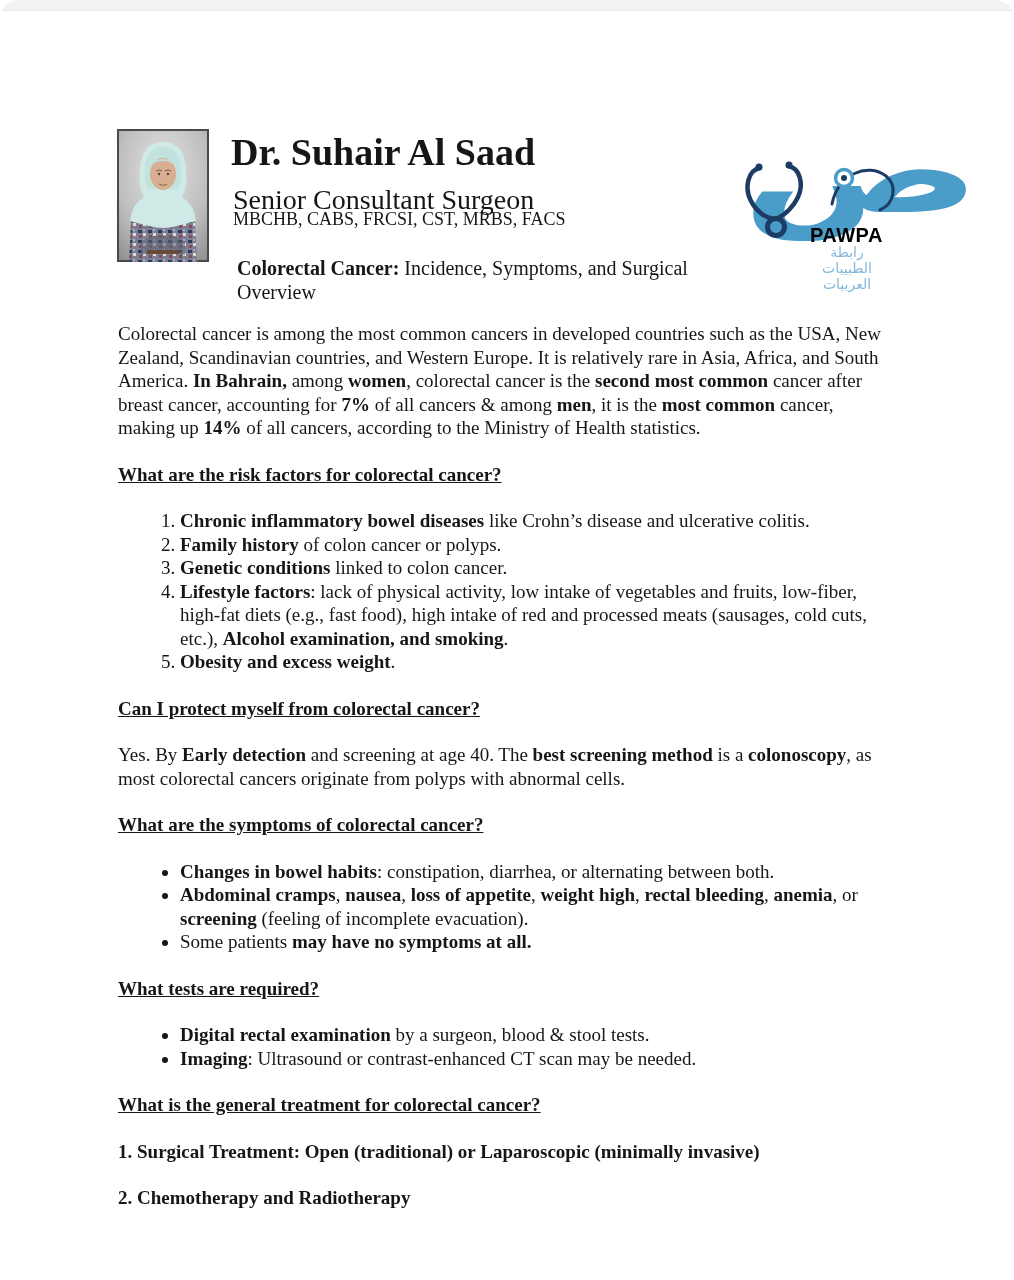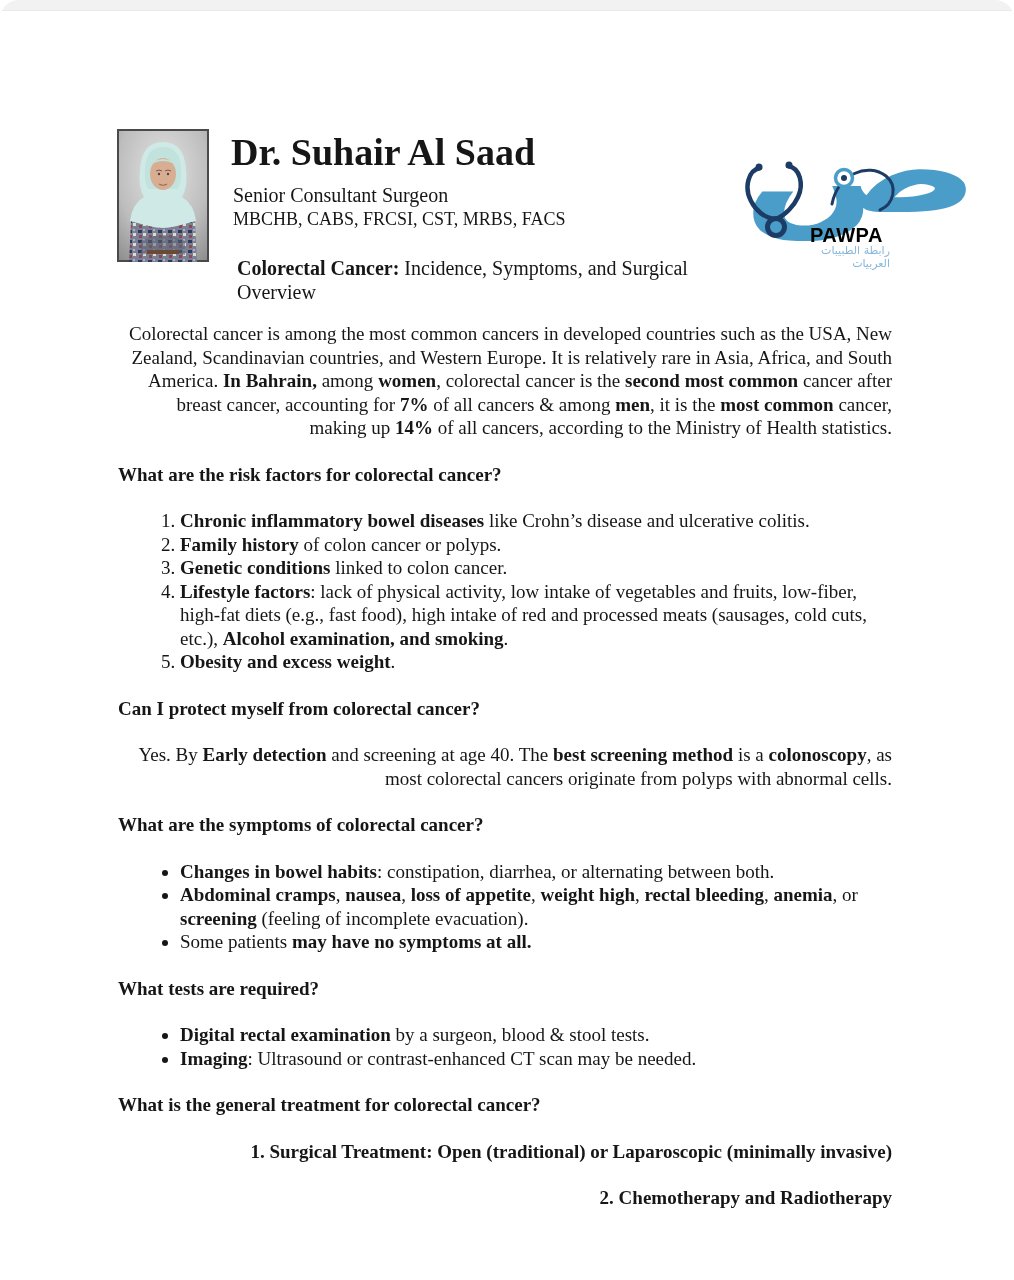--- a/index.html
+++ b/index.html
@@ -5,47 +5,47 @@
   html,body{margin:0;padding:0;background:#ffffff;}
   .page{
     position:relative;width:1014px;height:1280px;background:#ffffff;overflow:hidden;
     font-family:"Liberation Serif","DejaVu Serif",serif;color:#161616;border-radius:19px;
   }
   .top-strip{position:absolute;top:0;left:0;width:1014px;height:10px;background:#f2f2f2;border-bottom:1px solid #e9e9e9;}
 
   
   .photo{position:absolute;left:117px;top:129px;width:92px;height:133px;}
   .doctor-name{position:absolute;left:231px;top:130px;font-size:38px;font-weight:bold;white-space:nowrap;margin:0;}
-  .doctor-title{position:absolute;left:233px;top:184px;font-size:20px;white-space:nowrap;}
+  .doctor-title{position:absolute;left:233px;top:184px;font-size:28px;white-space:nowrap;}
   .doctor-creds{position:absolute;left:233px;top:209px;font-size:18px;white-space:nowrap;}
   .doc-title{position:absolute;left:237px;top:257px;width:472px;font-size:20px;line-height:23.5px;}
 
   
   .logo{position:absolute;left:738px;top:148px;width:160px;height:128px;}
   .sad-glyph{
     position:absolute;left:4px;top:-36px;line-height:118px;font-size:118px;
     font-family:"DejaVu Sans",sans-serif;color:#4a9dc9;font-weight:bold;
     transform:scaleX(1.5);transform-origin:left center;
   }
   .steth{position:absolute;left:0;top:10px;}
   .orbit{position:absolute;right:0;top:12px;}
   .logo-acronym{
     position:absolute;left:72px;top:76px;font-family:"Liberation Sans","DejaVu Sans",sans-serif;
     font-weight:bold;font-size:20px;letter-spacing:0.5px;color:#000000;
   }
   .logo-arabic{
-    position:absolute;left:66px;top:96px;width:86px;
-    font-family:"DejaVu Sans",sans-serif;font-size:11px;color:#85b8da;direction:rtl;
+    position:absolute;left:66px;top:96px;width:86px;text-align:center;
+    font-family:"DejaVu Sans",sans-serif;font-size:14px;color:#85b8da;direction:rtl;
   }
 
   
   .article{position:absolute;left:118px;top:322px;width:774px;font-size:19px;line-height:23.5px;}
-  .article p{margin:23px 0;text-align:right;}
+  .article p{margin:23px 0;}
   .article p.first{margin-top:0;}
-  .article h2{font-size:19px;font-weight:bold;margin:23px 0;line-height:23.5px;}
+  .article h2{font-size:19px;font-weight:bold;text-decoration:underline;margin:23px 0;line-height:23.5px;}
   .article ol,.article ul{margin:23px 0;padding-left:62px;}
   .article li{padding-left:0;}
   .b{font-weight:bold;margin-top:32px;}
 </style>
 </head>
 <body>
 
 <div class="page">
   <div class="top-strip"></div>
 

